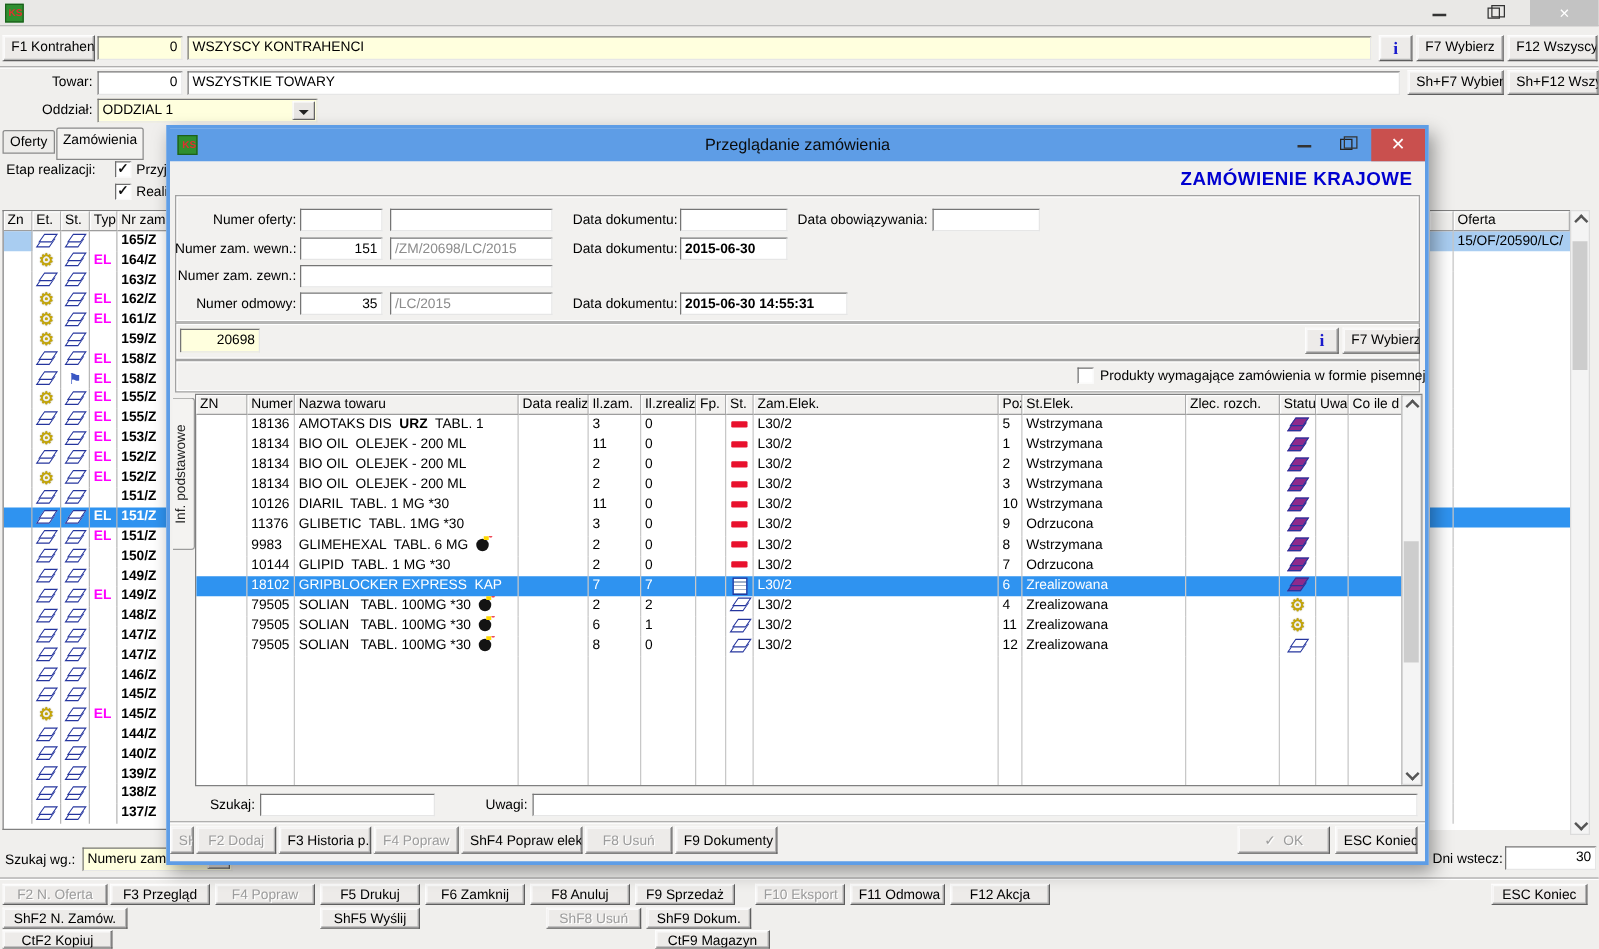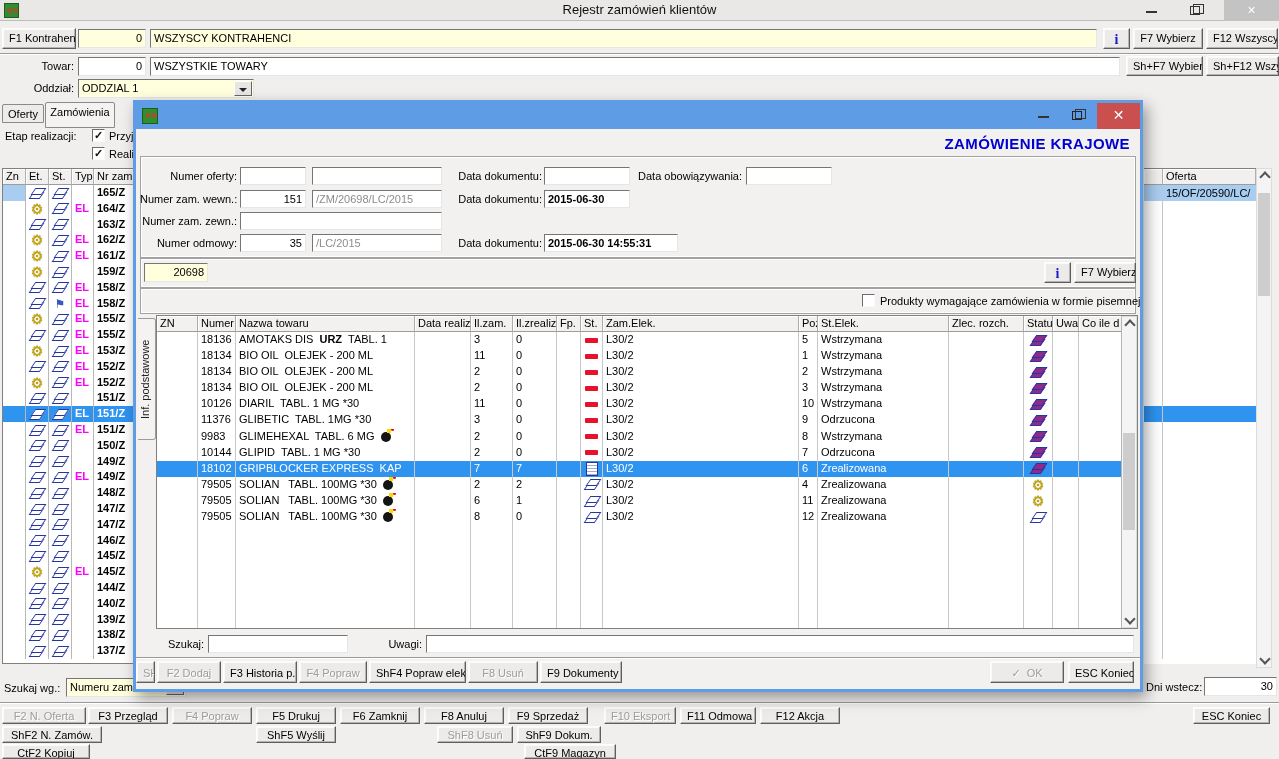--- a/index.html
+++ b/index.html
@@ -92,21 +92,20 @@
   .vtab{box-sizing:border-box;background:#F4F3F1;border:1px solid #9C9C9C;border-right:none;border-radius:3px 0 0 3px;
        writing-mode:vertical-rl;transform:rotate(180deg);text-align:center;color:#222;padding:4px 1px}
   .groove{border-top:1px solid #9A9A9A;border-bottom:1px solid #FFF}
   #dlg-type{font-size:15px;font-weight:bold;color:#0000D0;letter-spacing:.4px}
 </style>
 </head>
 <body>
 
 <div class="abs" id="titlebar">
   <div class="abs ksicon" style="left:4px;top:3px;width:15px;height:15px">KS</div>
-  <div class="abs" id="tb-title">Rejestr zamówień klientów</div>
   <div class="abs" style="left:1146px;top:11px">
       <div class="tb-min"></div>
     </div>
   <div class="abs tb-restore" style="left:1190px;top:6px"></div>
   <div class="abs" style="left:1224px;top:0;width:55px;height:21px;background:#C3C3C3;color:#fff;text-align:center;line-height:20px;font-size:14px">×</div>
 </div>
 
 <button class="abs btn" style="left:2px;top:28px;width:74px;height:21px">F1 Kontrahent</button>
 <div class="abs inp yellow rt" style="left:78px;top:29px;width:68px;height:19px">0</div>
 <div class="abs inp yellow" style="left:150px;top:29px;width:947px;height:19px">WSZYSCY KONTRAHENCI</div>
@@ -519,20 +518,21 @@
     <button class="btn dis abs" style="left: 437px; top: 726px; width: 76px; height: 17px;">ShF8 Usuń</button>
     <button class="btn abs" style="left: 517px; top: 726px; width: 84px; height: 17px;">ShF9 Dokum.</button>
     <button class="btn abs" style="left: 2px; top: 744px; width: 88px; height: 15px;">CtF2 Kopiuj</button>
     <button class="btn abs" style="left: 524px; top: 744px; width: 92px; height: 15px;">CtF9 Magazyn</button>
     <button class="btn abs" style="left: 1193px; top: 707px; width: 77px; height: 17px;">ESC Koniec</button>
   </div>
 
 <div class="abs" id="dialog">
   <div class="abs" id="dlg-title">
     <div class="abs ksicon" style="left:6px;top:5px;width:16px;height:16px">KS</div>
+    <div class="t">Przeglądanie zamówienia</div>
     <div class="abs" style="right:91px;top:13px">
         <div class="tb-min"></div>
       </div>
     <div class="abs tb-restore" style="right:58px;top:8px;border-color:#222"></div>
     <div id="dlg-close">✕</div>
   </div>
 
   <div class="abs" id="dlg-body" style="left:0;top:26px;right:0;bottom:0">
     <div class="abs" id="dlg-type" style="right:10px;top:6px">ZAMÓWIENIE KRAJOWE</div>
 

